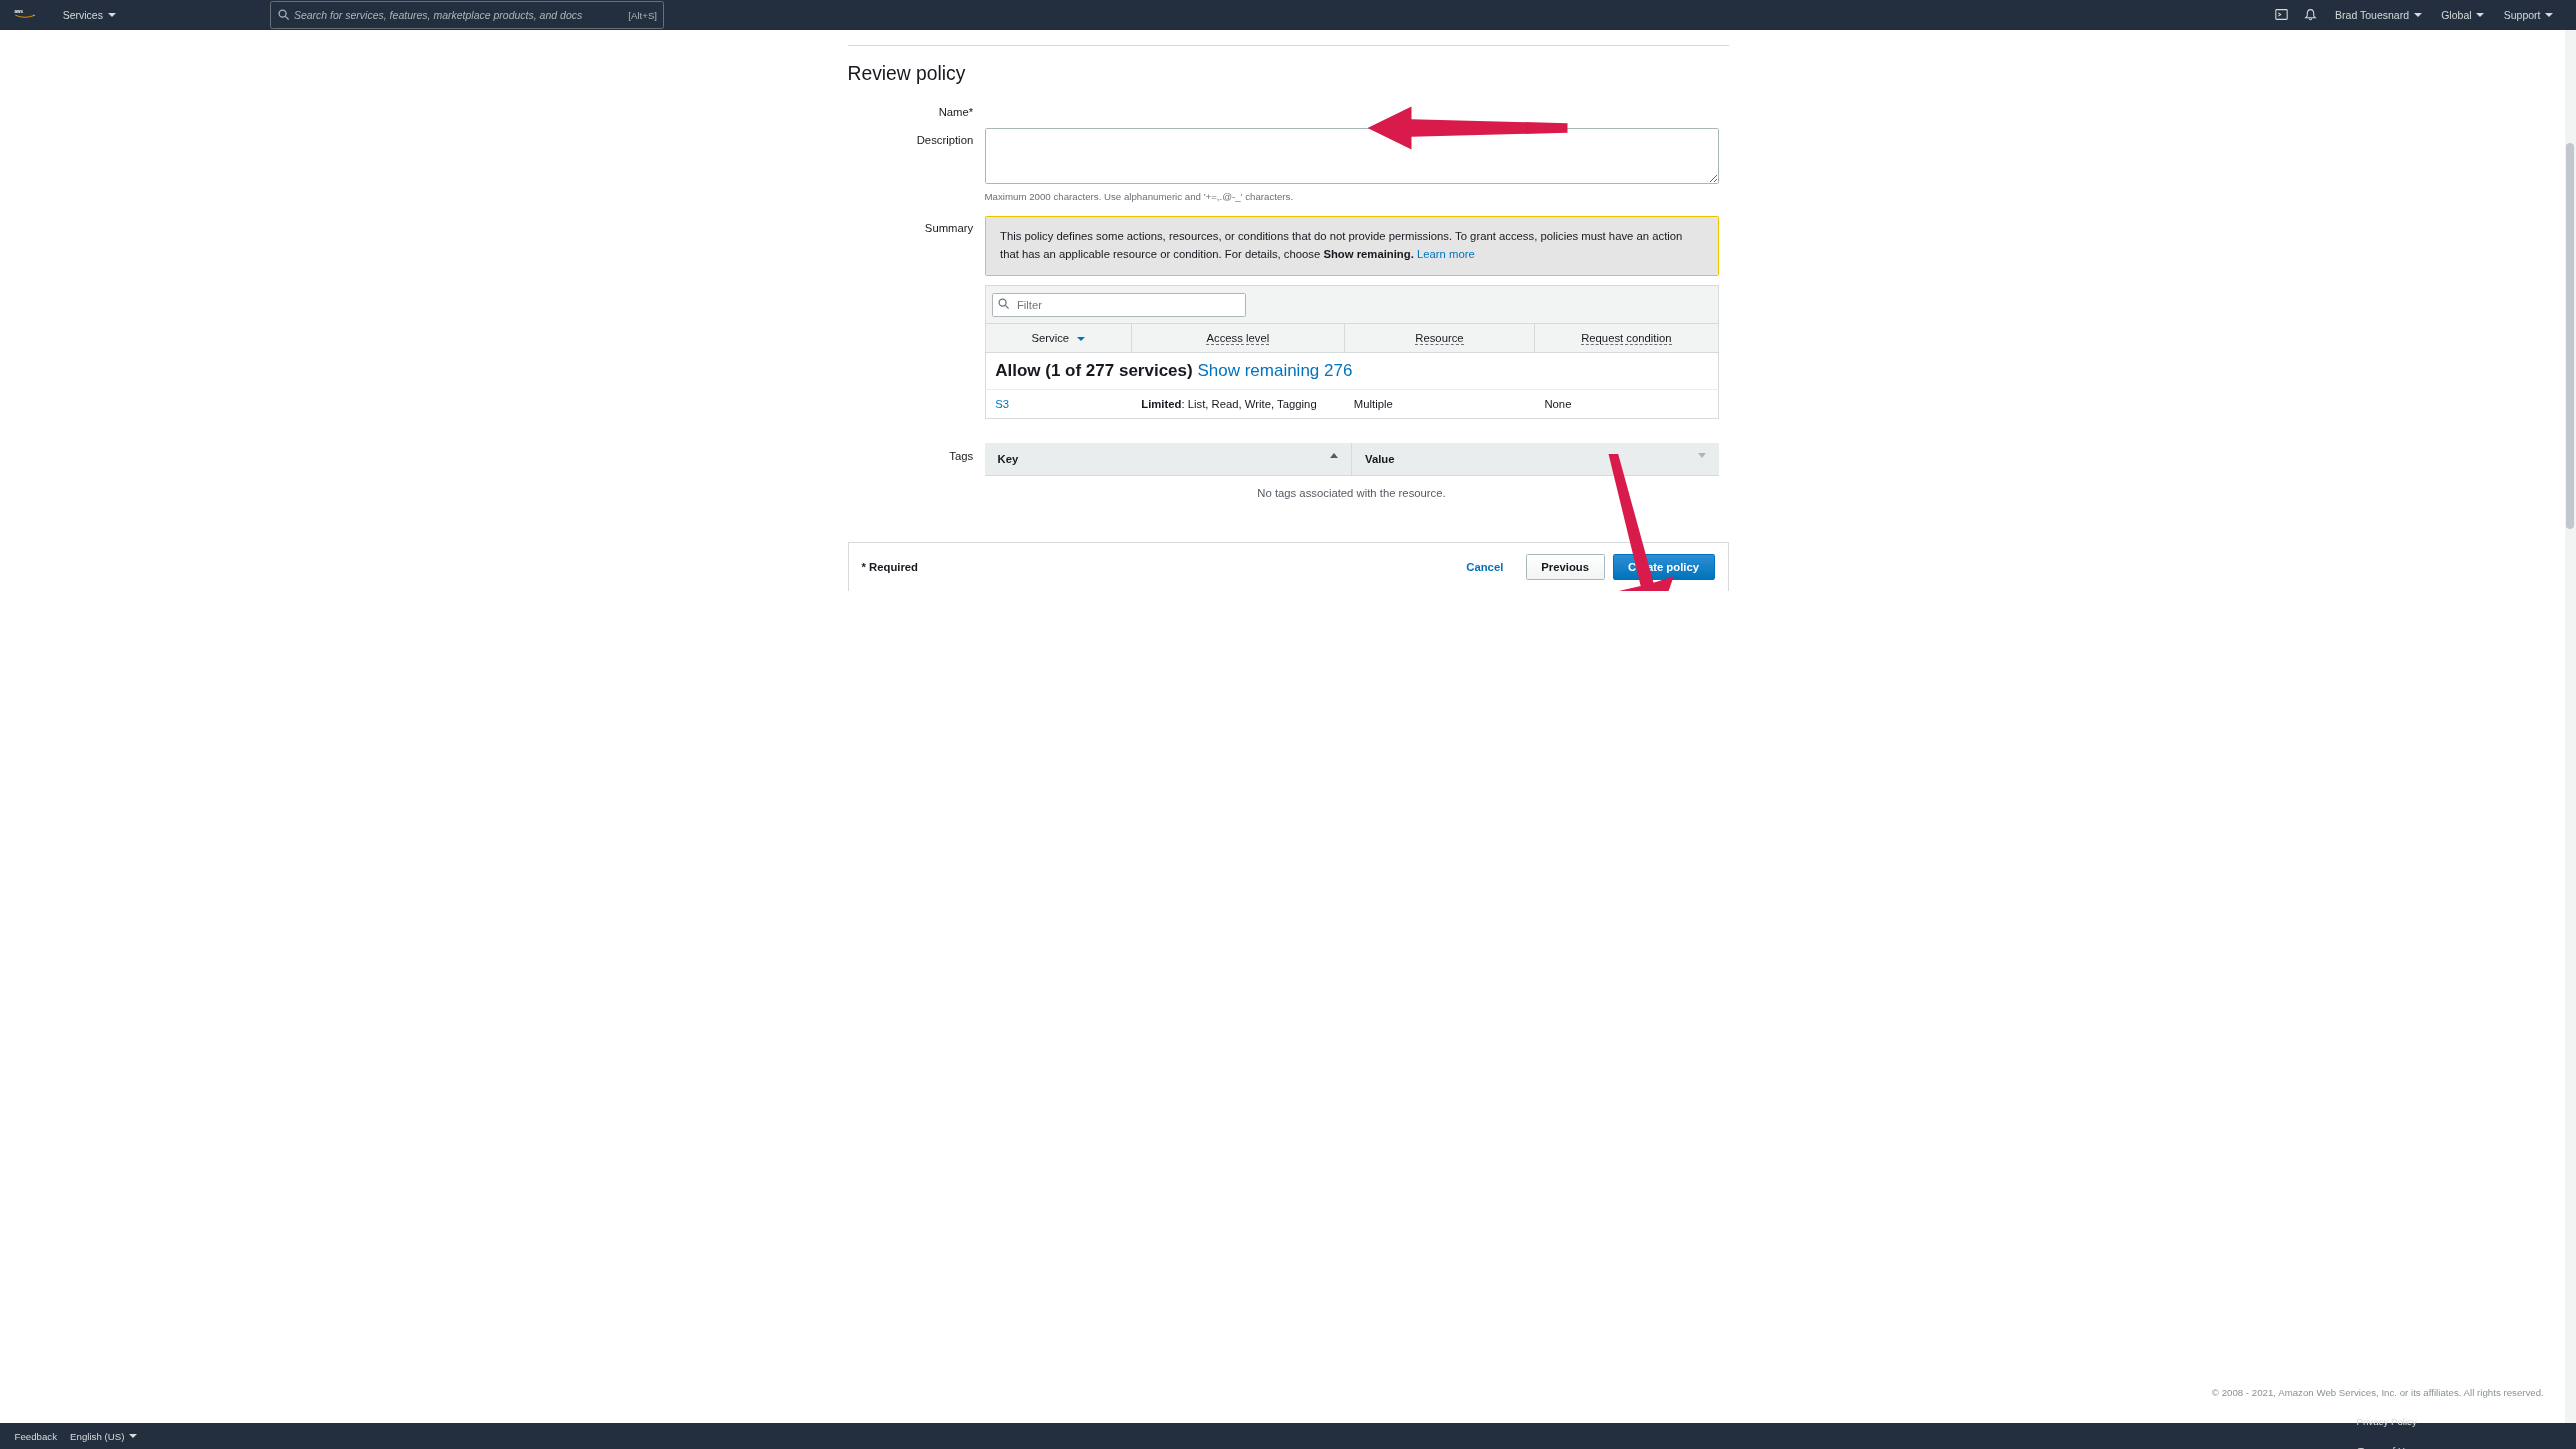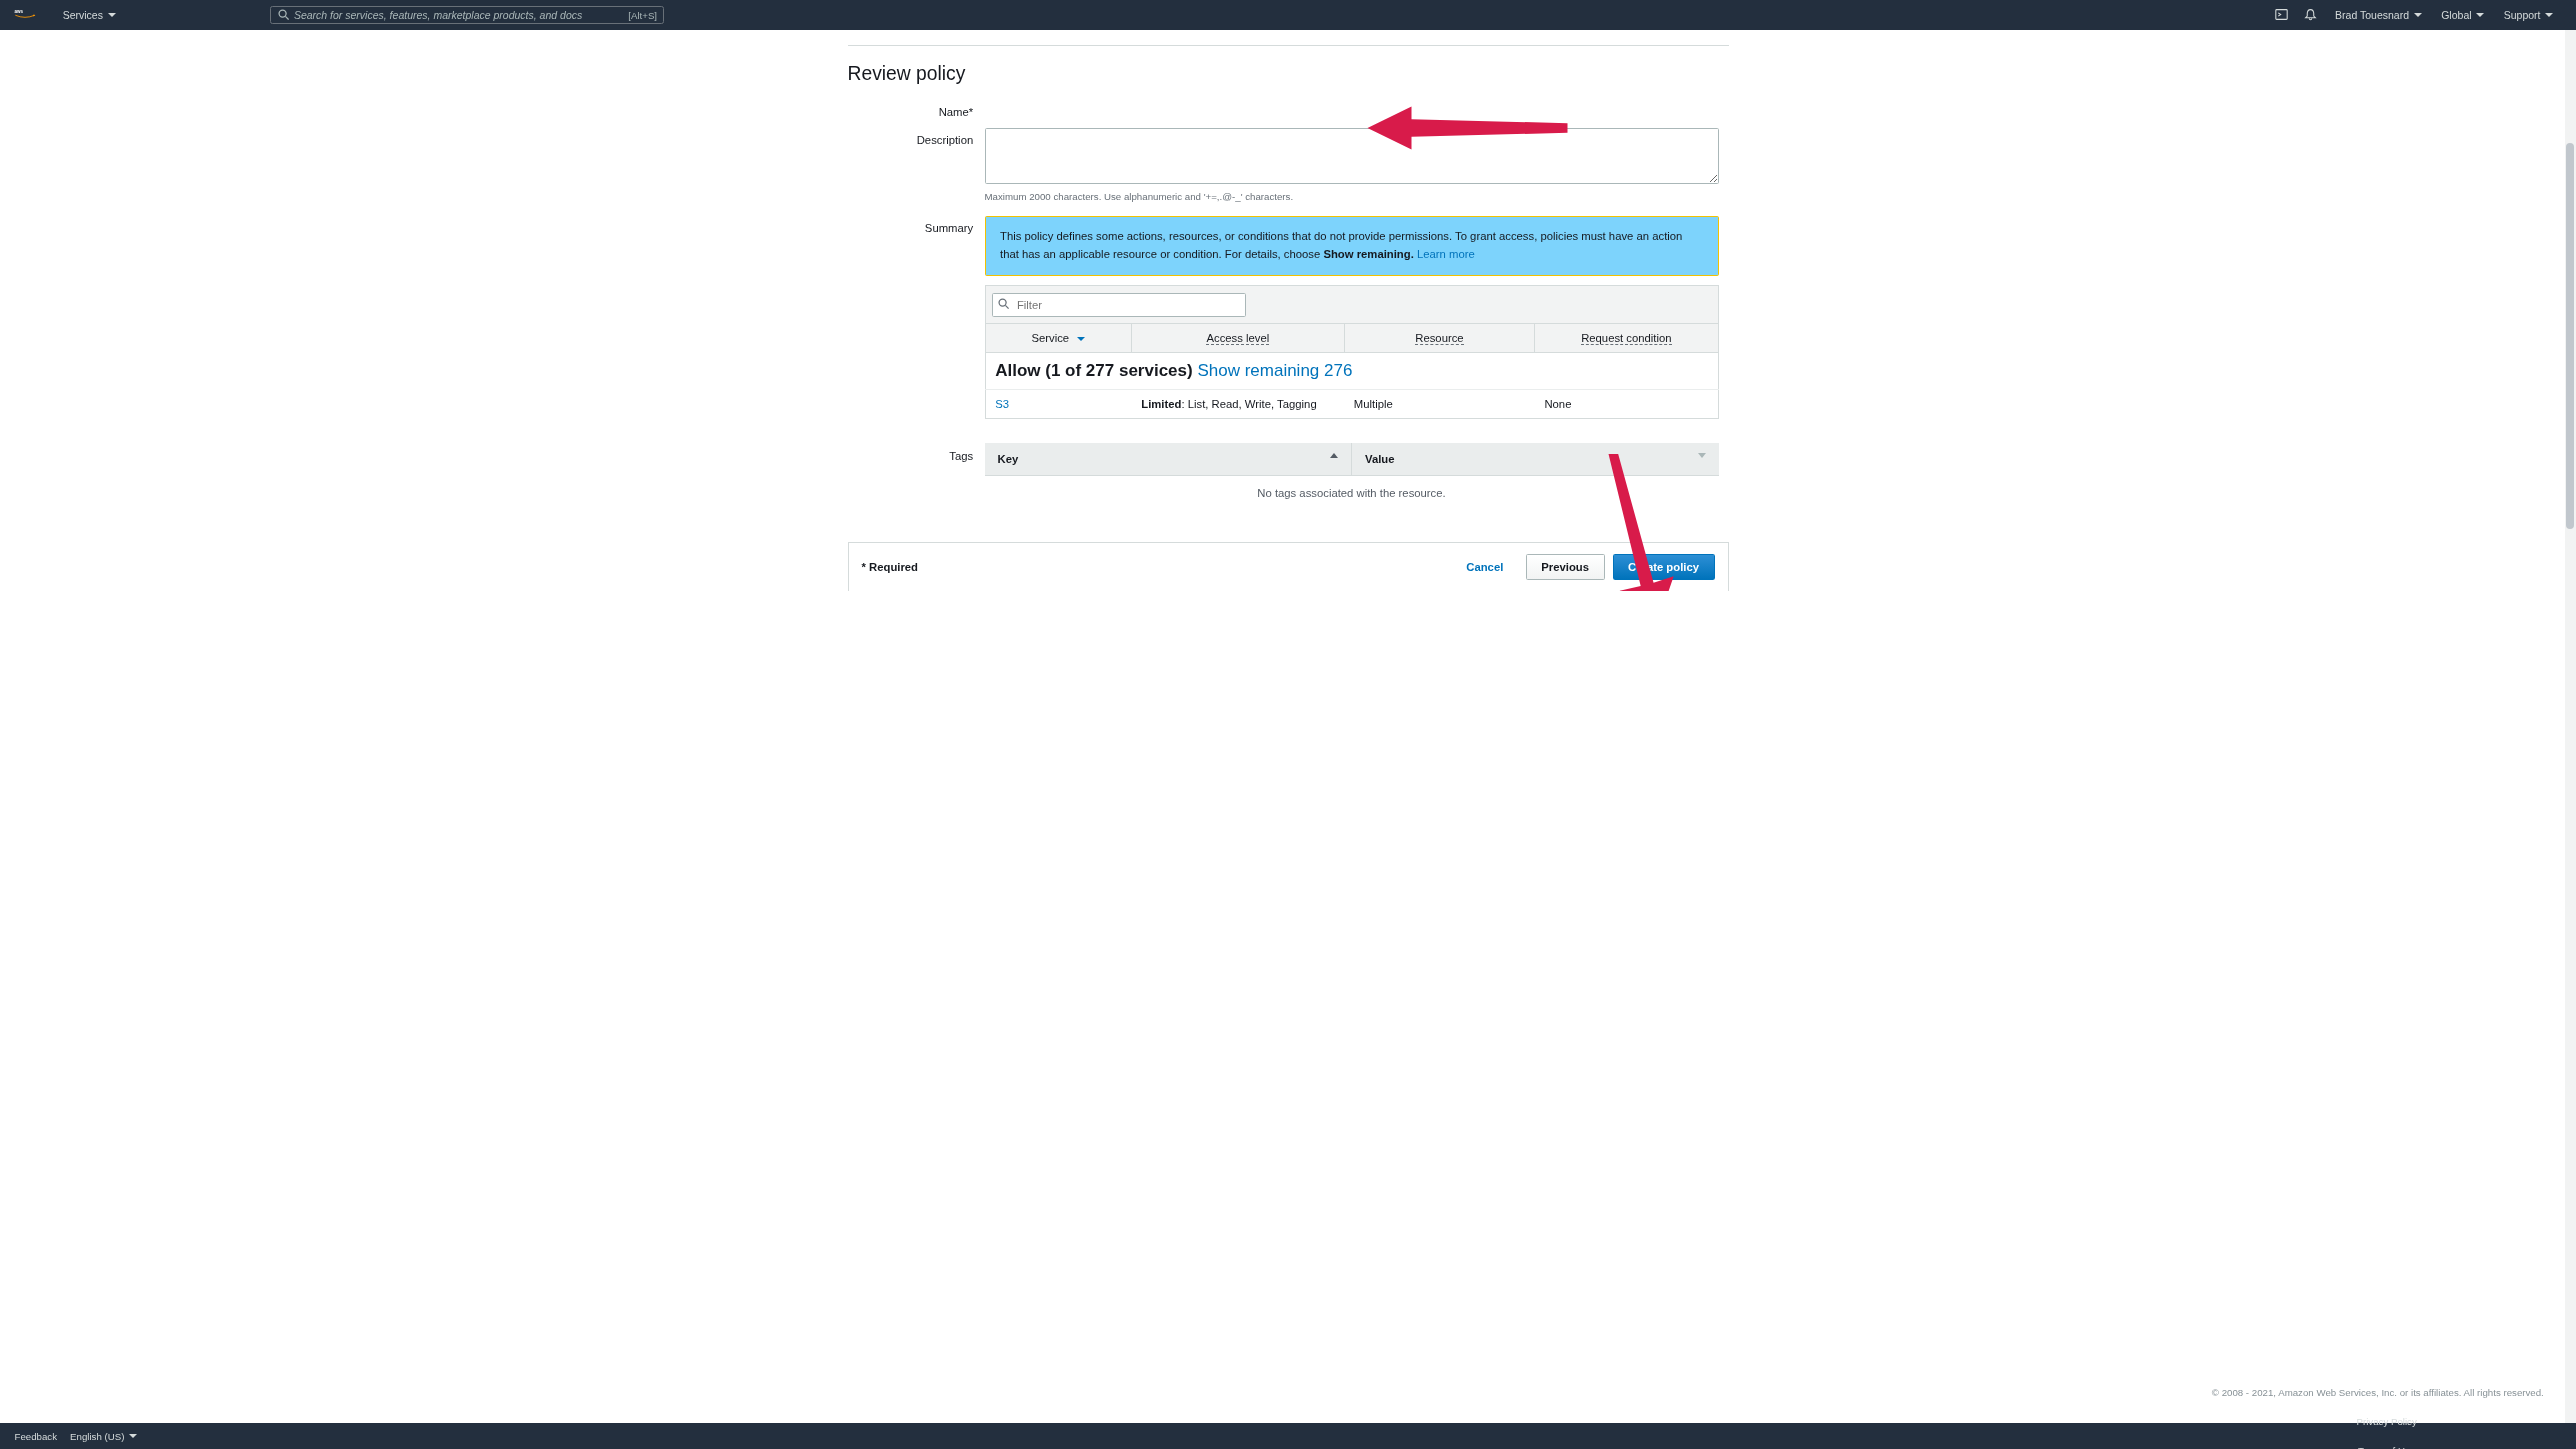--- a/index.html
+++ b/index.html
@@ -41,21 +41,21 @@
 }
 .search-box {
   flex: 0 0 394px;
   margin-left: 145px;
   position: relative;
   display: flex;
   align-items: center;
   background: #232f3e;
   border: 0.8px solid #687078;
   border-radius: 2.4px;
-  height: 18px;
+  height: 28px;
   padding: 0 6.4px;
 }
 .search-box input {
   flex: 1;
   background: transparent;
   border: none;
   outline: none;
   color: #d5dbdb;
   font-style: italic;
   font-size: 10.5px;
@@ -130,21 +130,21 @@
   border: 0.8px solid #aab7b8;
   border-radius: 1.6px;
   padding: 4.8px 8px;
   font-size: 11.3px;
   resize: both;
 }
 
 
 .warn-box {
   border: 0.8px solid #f2c200;
-  background: #7dd3fc;
+  background: #e5e5e5;
   border-radius: 1.6px;
   padding: 11.3px 14.5px;
   font-size: 11.3px;
   line-height: 1.55;
   max-width: 734px;
 }
 .warn-box a { color: #0073bb; text-decoration: none; }
 .warn-box b { font-weight: bold; }
 
 

